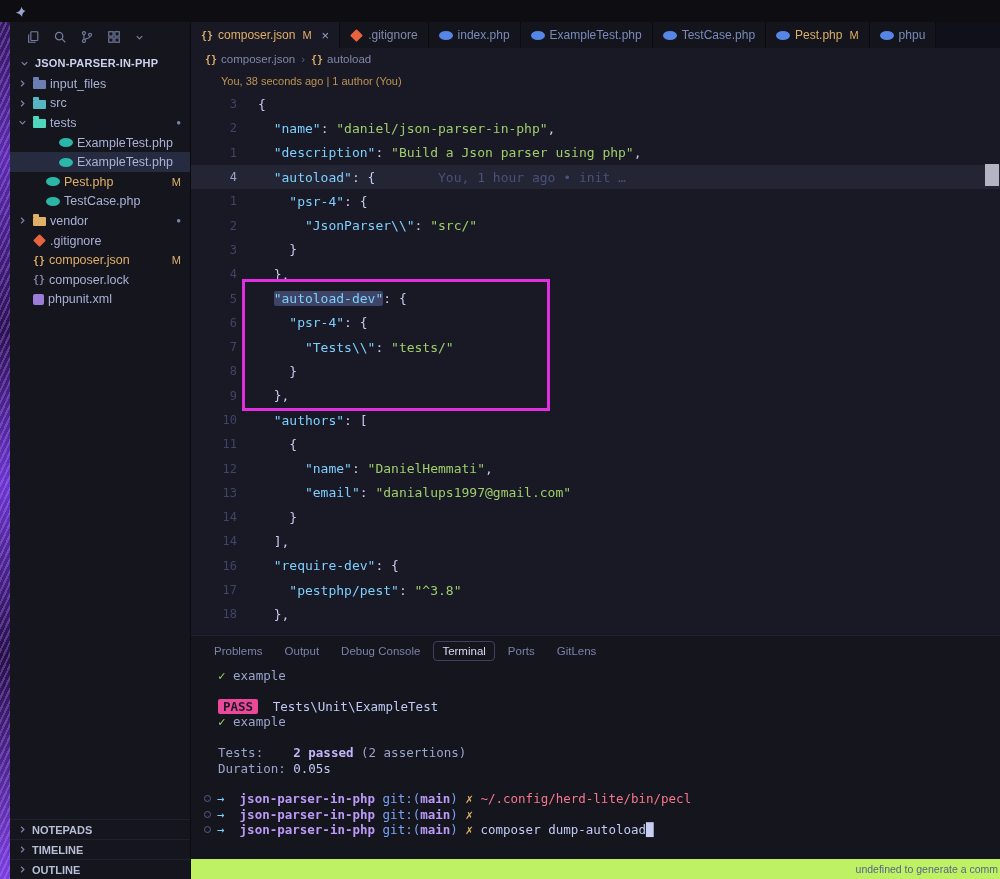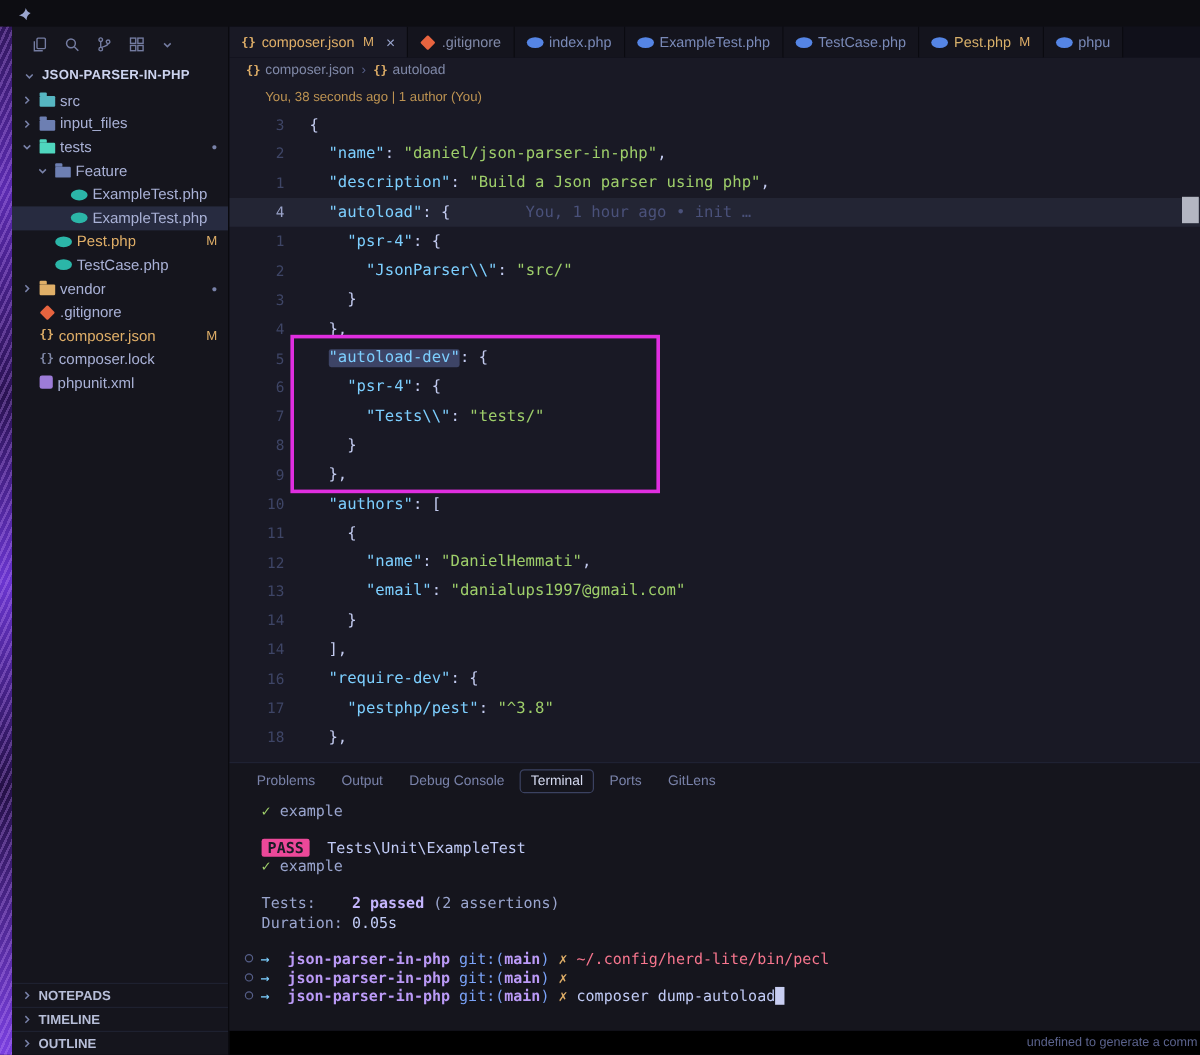--- a/index.html
+++ b/index.html
@@ -98,21 +98,21 @@
   .t-dim { color:#9aa5ce; }
   .t-mag { color:#bb9af7; font-weight:bold; }
   .t-blue { color:#7aa2f7; }
   .t-yel { color:#e0af68; }
   .t-red { color:#f7768e; }
   .t-arrow { color:#7dcfff; }
   .t-cursor { color:#c8cef2; }
   .t-pass { background:#ec4899; color:#1a1b26; font-weight:bold; padding:0 5px; border-radius:2px; margin-right:7px; }
 
   .statusbar { height:20px; flex:0 0 20px; display:flex; align-items:center; justify-content:flex-end;
-               font-size:10.5px; color:#5a628c; padding-right:2px; background:#000000;
+               font-size:10.5px; color:#5a628c; padding-right:2px; background:#bef264;
                white-space:nowrap; overflow:hidden; }
 </style>
 </head>
 <body>
 
 <div class="window">
 
   <div class="titlebar">
     <span class="logo">
       <svg width="13" height="13" viewBox="0 0 16 16" fill="currentColor">
@@ -167,50 +167,41 @@
       </span>
       <span>JSON-PARSER-IN-PHP</span>
     </div>
     <div class="tree" id="tree">
         <div class="tree-item" style="padding-left: 6px;">
           <span class="chev">
             <svg viewBox="0 0 16 16" width="11" height="11" fill="none" stroke="currentColor" stroke-width="1.8">
               <path d="M6 4l4 4-4 4"></path>
             </svg>
           </span>
+          <span class="ic ic-folder" style="--c: #6d7fb2;"></span>
+          <span class="tlabel">input_files</span>
+        </div>
+        <div class="tree-item" style="padding-left: 6px;">
+          <span class="chev">
+            <svg viewBox="0 0 16 16" width="11" height="11" fill="none" stroke="currentColor" stroke-width="1.8">
+              <path d="M6 4l4 4-4 4"></path>
+            </svg>
+          </span>
           <span class="ic ic-folder" style="--c: #56b6c2;"></span>
           <span class="tlabel">src</span>
-        </div>
-        <div class="tree-item" style="padding-left: 6px;">
-          <span class="chev">
-            <svg viewBox="0 0 16 16" width="11" height="11" fill="none" stroke="currentColor" stroke-width="1.8">
-              <path d="M6 4l4 4-4 4"></path>
-            </svg>
-          </span>
-          <span class="ic ic-folder" style="--c: #6d7fb2;"></span>
-          <span class="tlabel">input_files</span>
         </div>
         <div class="tree-item" style="padding-left: 6px;">
           <span class="chev">
             <svg viewBox="0 0 16 16" width="11" height="11" fill="none" stroke="currentColor" stroke-width="1.8">
               <path d="M4 6l4 4 4-4"></path>
             </svg>
           </span>
           <span class="ic ic-folder" style="--c: #4fd6be;"></span>
           <span class="tlabel">tests</span>
           <span class="badge dotb">●</span>
-        </div>
-        <div class="tree-item" style="padding-left: 19px;">
-          <span class="chev">
-            <svg viewBox="0 0 16 16" width="11" height="11" fill="none" stroke="currentColor" stroke-width="1.8">
-              <path d="M4 6l4 4 4-4"></path>
-            </svg>
-          </span>
-          <span class="ic ic-folder" style="--c: #6d7fb2;"></span>
-          <span class="tlabel">Feature</span>
         </div>
         <div class="tree-item" style="padding-left: 32px;">
           <span class="chev"></span>
           <span class="ic ic-php" style="--c: #2bb6a8;"></span>
           <span class="tlabel">ExampleTest.php</span>
         </div>
         <div class="tree-item sel" style="padding-left: 32px;">
           <span class="chev"></span>
           <span class="ic ic-php" style="--c: #2bb6a8;"></span>
           <span class="tlabel">ExampleTest.php</span>

